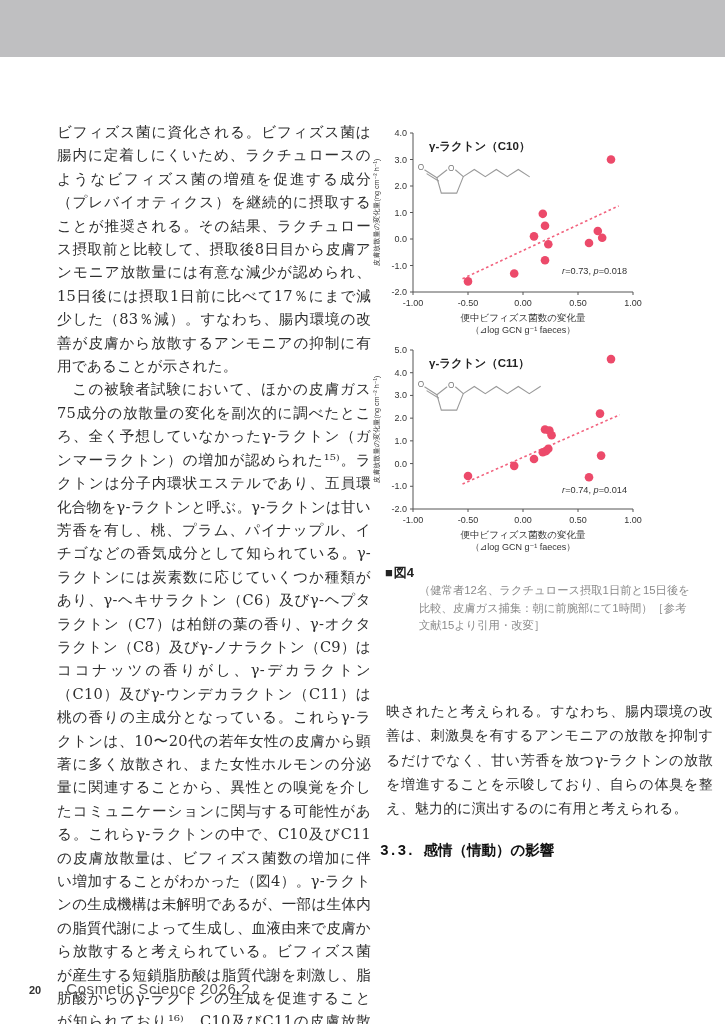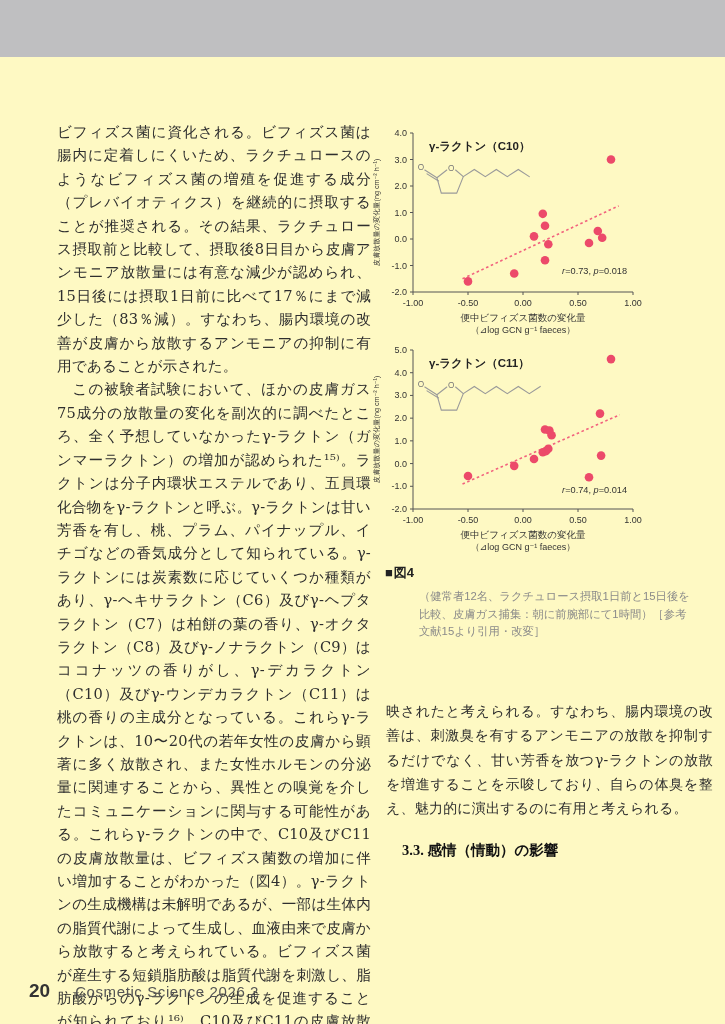--- a/index.html
+++ b/index.html
@@ -1,55 +1,55 @@
 <!DOCTYPE html>
 <html><head>
 <meta charset="utf-8">
 <style>
   html,body{margin:0;padding:0;background:#bfbfc1;}
   .page{
-    position:relative;width:725px;height:1024px;margin:0 auto;background:#fef9c3;
+    position:relative;width:725px;height:1024px;margin:0 auto;background:#ffffff;
     overflow:hidden;font-family:"DejaVu Serif","Liberation Serif",serif;color:#2e2e2e;
   }
   .top-band{position:absolute;left:0;top:0;width:725px;height:57px;background:#bfbfc1;}
   .left-col{
     position:absolute;left:57px;top:120px;width:314px;
     font-size:14.6px;line-height:23.4px;text-align:justify;letter-spacing:0.2px;
   }
   .left-col p{margin:0;}
   .chart{position:absolute;left:371px;width:285px;height:215px;}
   #chart-c10{top:127px;}
   #chart-c11{top:344px;}
   .fig-caption{
     position:absolute;left:385px;top:563px;width:305px;
     font-family:"Liberation Sans","DejaVu Sans",sans-serif;
   }
   .cap-head{display:flex;font-size:13px;font-weight:bold;color:#222;line-height:19px;}
   .cap-label{flex:0 0 auto;margin-right:22px;white-space:nowrap;}
   .cap-marker{margin-right:1px;}
   .cap-title{flex:1;}
   .cap-note{
-    margin:6px 0 0 34px;font-size:11.3px;font-weight:normal;color:#8a8a8a;line-height:17.5px;
+    margin:0 0 0 34px;font-size:11.3px;font-weight:normal;color:#8a8a8a;line-height:17.5px;
   }
   .r-par{
     position:absolute;left:386px;width:327px;font-size:14px;line-height:24.3px;
     text-align:justify;letter-spacing:0.2px;margin:0;
   }
   #r-par1{top:699px;}
   #r-par2{top:864px;}
   .r-head{
-    position:absolute;left:402px;top:841px;margin:0;
-    font-family:Liberation Serif, serif;
+    position:absolute;left:380px;top:841px;margin:0;
+    font-family:Liberation Mono, monospace;
     font-size:14.5px;font-weight:bold;color:#111;
   }
   .footer{
     position:absolute;left:29px;top:980px;display:flex;align-items:baseline;
     font-family:"Liberation Sans","DejaVu Sans",sans-serif;
   }
-  .footer .num{font-size:19px;font-weight:bold;color:#333;}
+  .footer .num{font-size:11px;font-weight:bold;color:#333;}
   .footer .journal{margin-left:25px;font-size:15px;color:#555;letter-spacing:0.6px;text-align:center;}
 </style>
 </head>
 <body>
 
 <div class="page">
   <div class="top-band"></div>
 
   <div class="left-col">
     <p>ビフィズス菌に資化される。ビフィズス菌は腸内に定着しにくいため、ラクチュロースのようなビフィズス菌の増殖を促進する成分（プレバイオティクス）を継続的に摂取することが推奨される。その結果、ラクチュロース摂取前と比較して、摂取後8日目から皮膚アンモニア放散量には有意な減少が認められ、15日後には摂取1日前に比べて17％にまで減少した（83％減）。すなわち、腸内環境の改善が皮膚から放散するアンモニアの抑制に有用であることが示された。</p>

